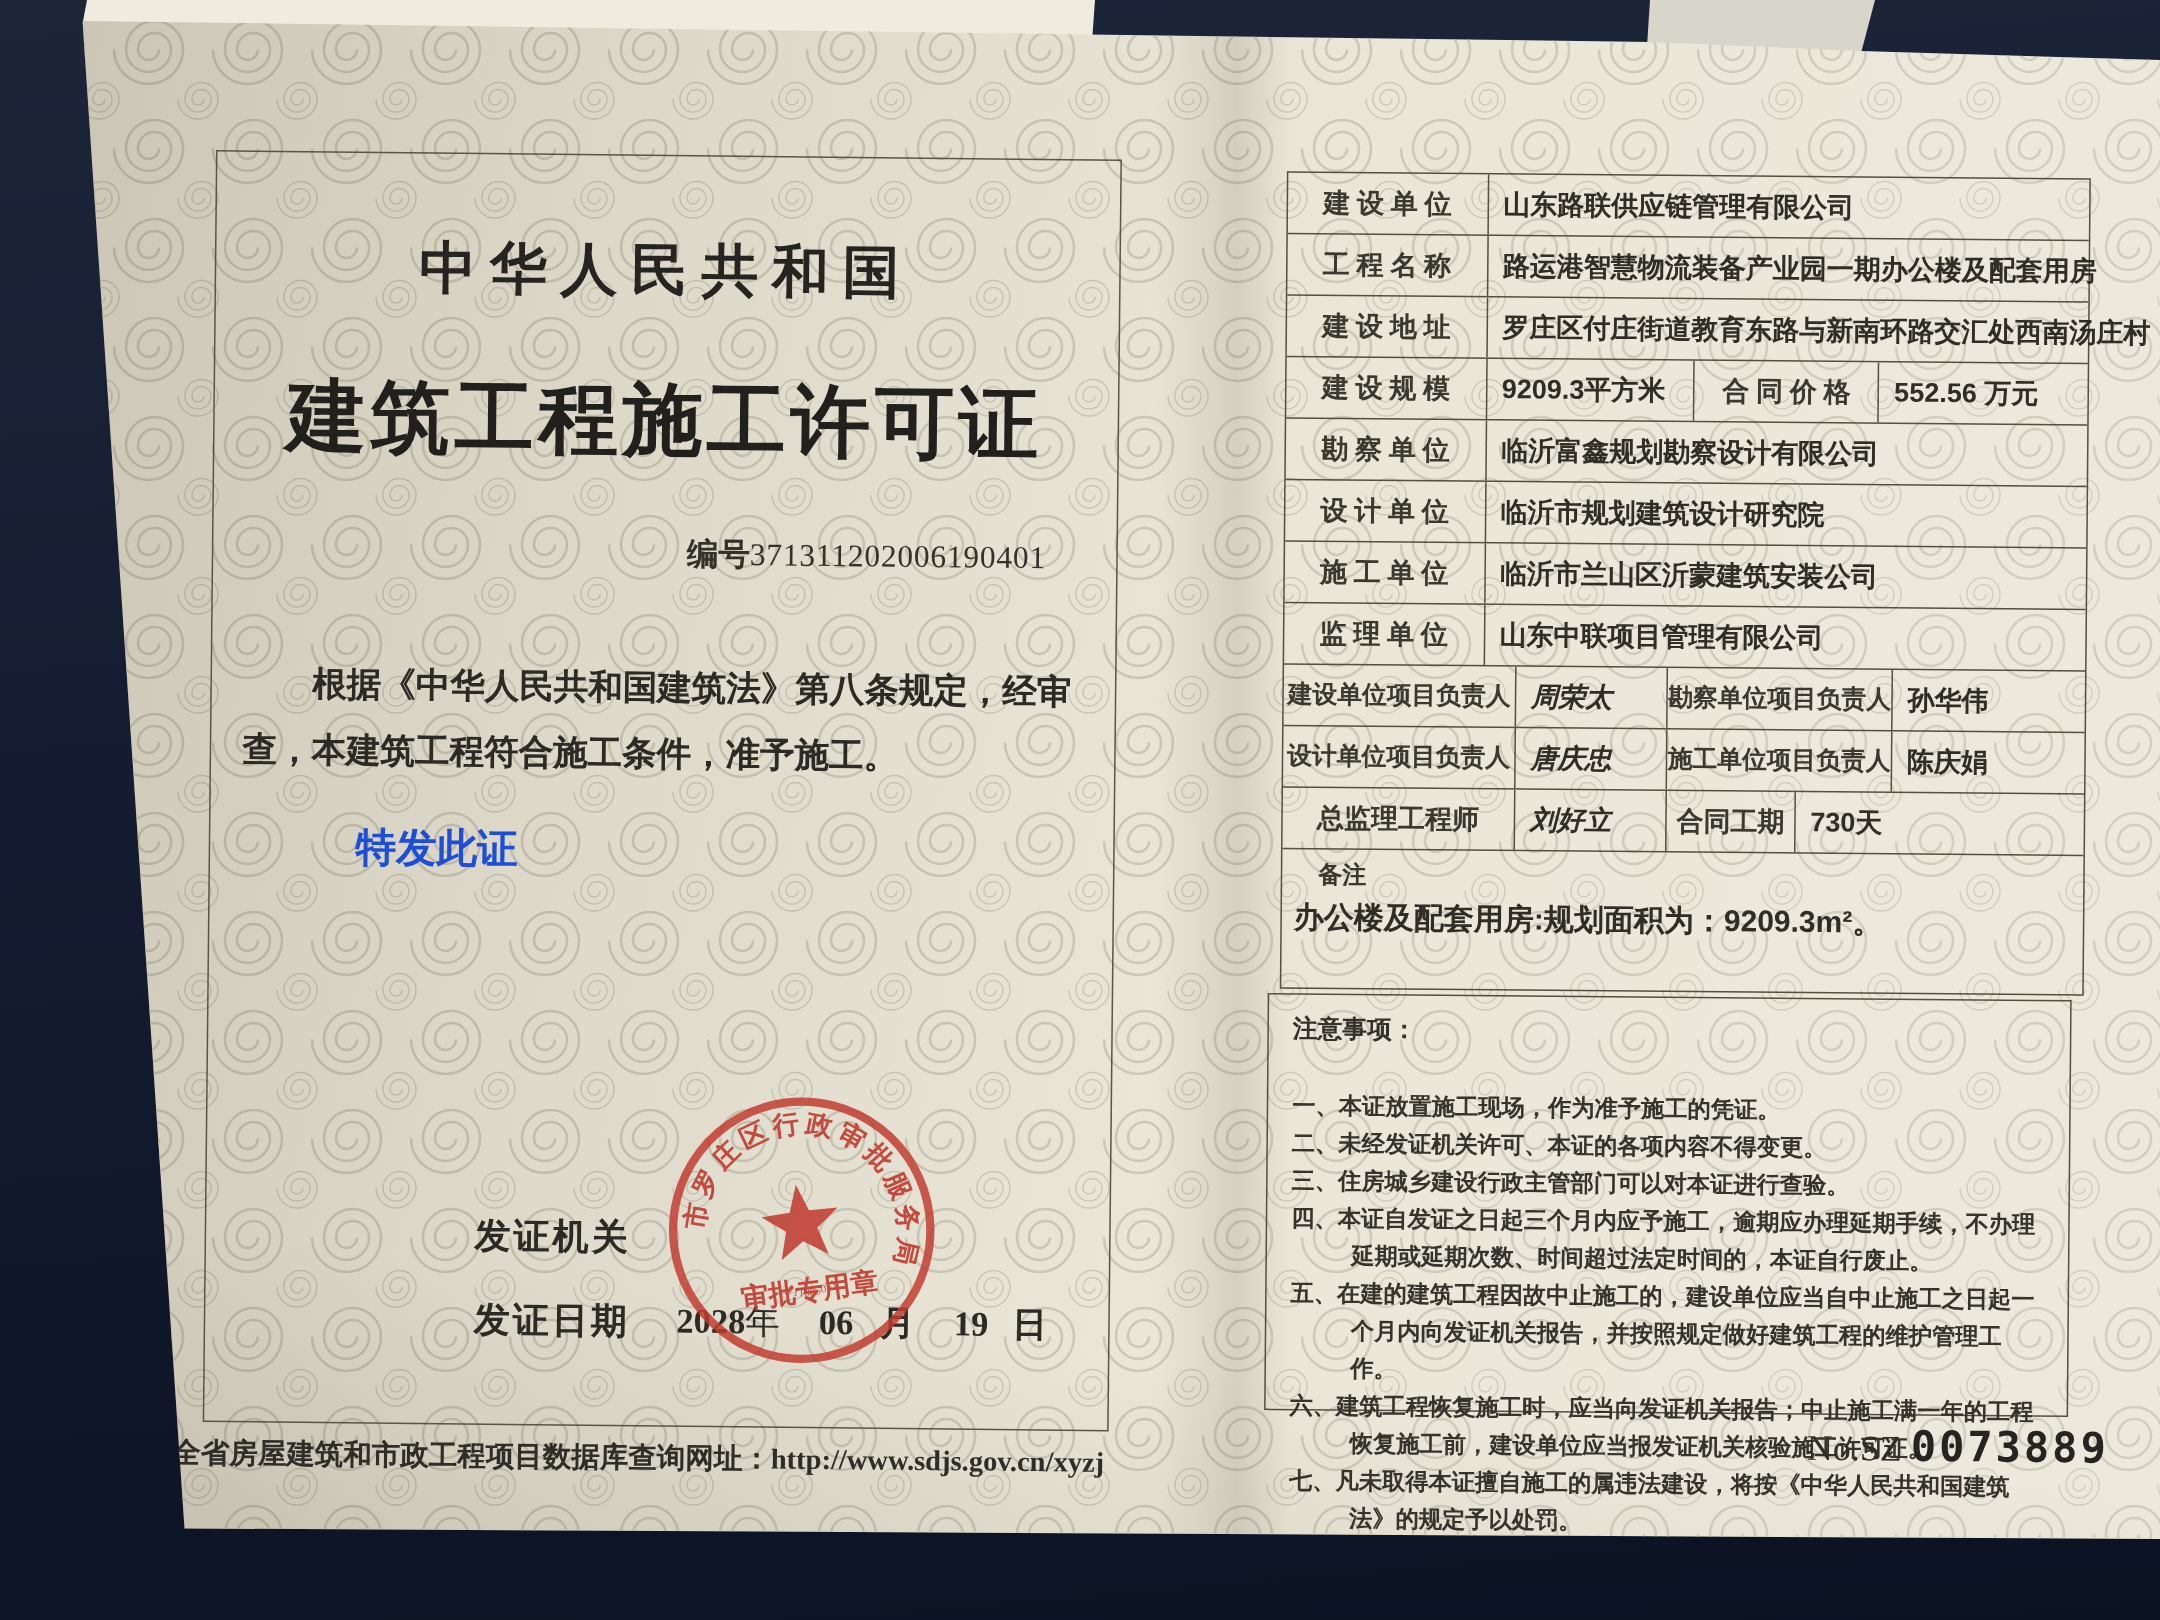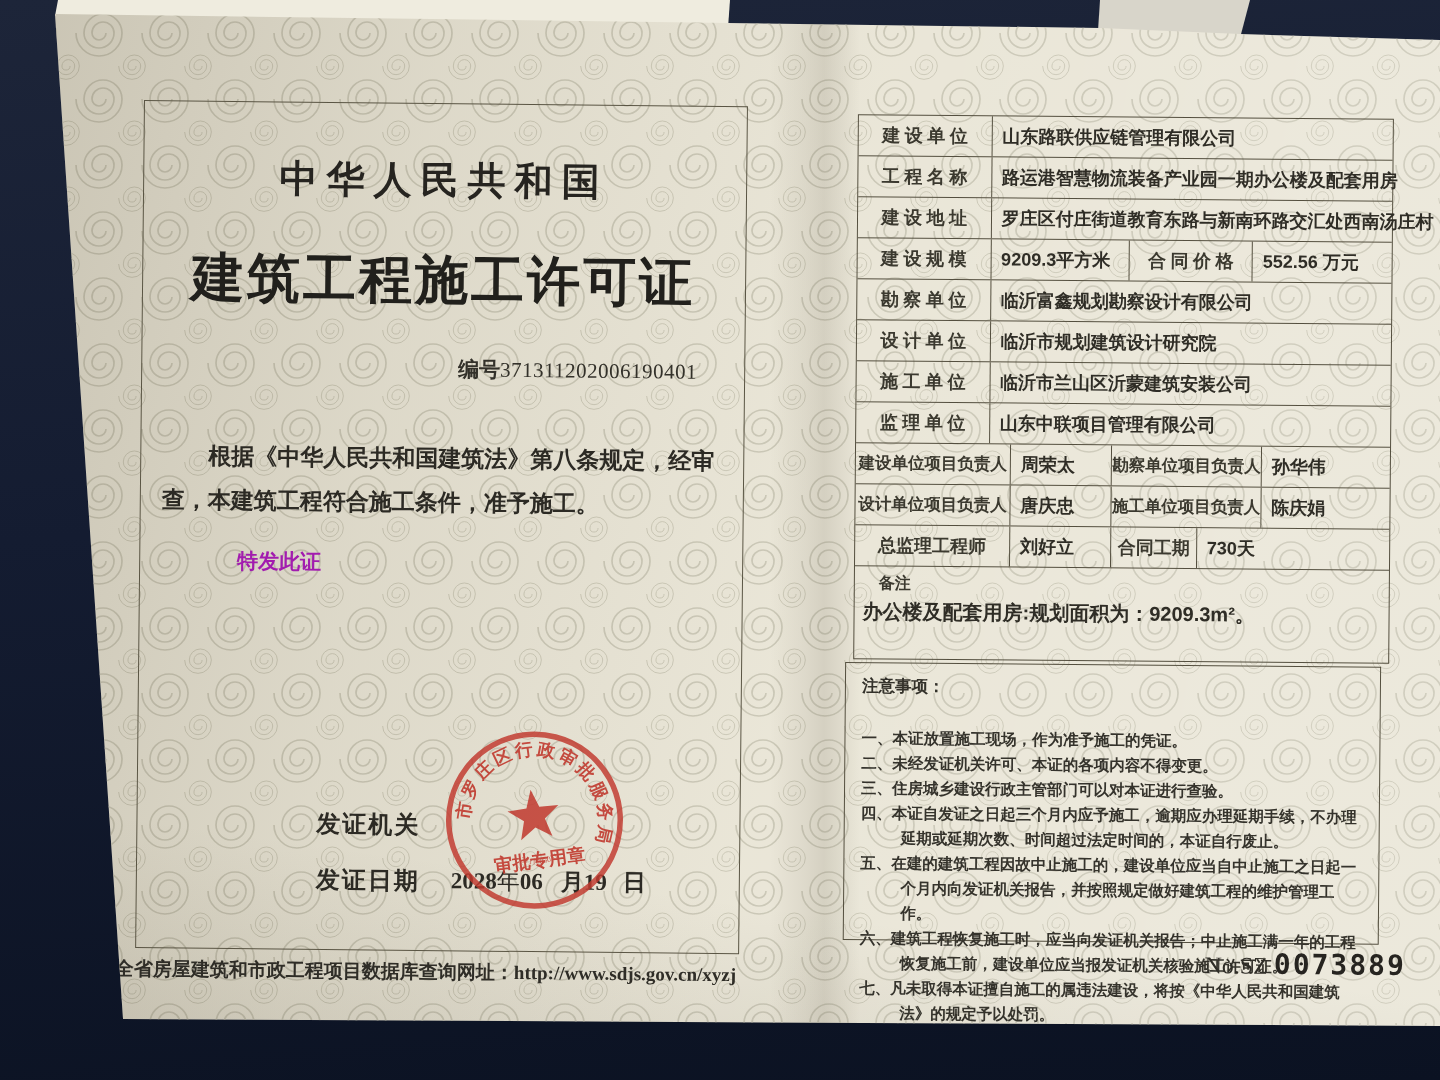--- a/index.html
+++ b/index.html
@@ -27,48 +27,48 @@
     transform:rotate(.6deg);transform-origin:top left;}
   .cert-border{position:absolute;left:0;top:0;width:602px;height:846px;border:1px solid #5a5544;}
   .country{position:absolute;left:0;top:52px;width:602px;text-align:center;
     font-size:38px;font-weight:bold;letter-spacing:9px;color:#262420;}
   .cert-title{position:absolute;left:0;top:142px;width:602px;text-align:center;
     font-family:"Liberation Sans",sans-serif;font-size:53px;font-weight:900;letter-spacing:3px;color:#21201c;}
   .serial-line{position:absolute;right:48px;top:252px;font-size:21px;color:#33312a;font-weight:bold;}
   .serial-line .num{font-weight:normal;letter-spacing:.5px;}
   .cert-body{position:absolute;left:22px;top:334px;width:562px;
     font-size:23px;font-weight:bold;line-height:44px;color:#2c2a24;text-indent:2em;}
-  .grant{position:absolute;left:98px;top:446px;font-size:21px;font-weight:bold;color:#a21caf;}
+  .grant{position:absolute;left:98px;top:446px;font-size:27px;font-weight:bold;color:#1d4ed8;}
   .issuer-label{position:absolute;left:180px;top:706px;font-size:24px;font-weight:bold;color:#2c2a24;letter-spacing:2px;}
   .date-label{position:absolute;left:180px;top:762px;font-size:24px;font-weight:bold;color:#2c2a24;letter-spacing:2px;}
   .date-vals{position:absolute;left:315px;top:762px;font-size:23px;color:#2c2a24;}
   .date-vals span{display:inline-block;}
   .dv-y{font-weight:bold;}
-  .dv-m{font-weight:bold;}
+  .dv-m{margin-left:26px;font-weight:bold;}
   .dv-mu{margin-left:18px;font-weight:bold;}
-  .dv-d{font-weight:bold;text-align:right;}
+  .dv-d{margin-left:26px;font-weight:bold;text-align:right;}
   .dv-du{margin-left:16px;font-weight:bold;}
   .stamp{position:absolute;left:300px;top:618px;width:196px;height:196px;
     transform:rotate(-8deg);opacity:.9;}
   .cert-footer{position:absolute;left:-20px;top:856px;width:640px;
     font-size:19px;font-weight:bold;color:#2f2d27;}
   
   .right-page{position:absolute;left:840px;top:106px;width:580px;height:900px;
     transform:rotate(.5deg);transform-origin:top left;}
   .dtable{position:absolute;left:18px;top:8px;width:534px;border:1.3px solid #544f3f;background:transparent;}
   .trow{display:flex;height:40px;border-bottom:1px solid #544f3f;}
   .trow:last-child{border-bottom:none;}
   .tcell{box-sizing:border-box;border-right:1px solid #544f3f;display:flex;align-items:center;overflow:visible;}
   .tcell:last-child{border-right:none;}
   .lab{justify-content:center;font-size:18px;color:#3b392f;font-weight:bold;}
   .lab.small{font-size:16.5px;}
   .val{padding-left:10px;font-family:"Liberation Sans",sans-serif;
     font-size:18px;font-weight:bold;color:#2f2d26;white-space:nowrap;}
   .w25{width:25%;}.w75{width:75%;}.w26{width:26%;}.w23{width:23%;}
-  .w29{width:29%;}.w19{width:19%;}.w28{width:28%;}.w24{width:24%;}
+  .w29{width:29%;}.w19{width:19%;font-style:italic;}.w28{width:28%;}.w24{width:24%;}
   .w16{width:16%;text-align:right;}.w36{width:36%;}
   .remark-row{height:92px;display:block;border-bottom:none;}
   .remark-label{padding:7px 0 0 24px;font-size:16px;font-weight:bold;color:#3b392f;}
   .remark-text{padding:4px 0 0 8px;font-family:"Liberation Sans",sans-serif;
     font-size:20px;font-weight:bold;color:#2f2d26;}
   .notes-box{position:absolute;left:10px;top:556px;width:536px;height:278px;
     border:1.3px solid #544f3f;box-sizing:border-box;padding:12px 16px 0 16px;}
   .notes-title{font-size:16.5px;font-weight:bold;color:#33312a;margin-bottom:28px;}
   .note-item{font-size:15.5px;font-weight:bold;color:#35332c;line-height:25px;
     text-indent:-2.6em;padding-left:2.6em;}

